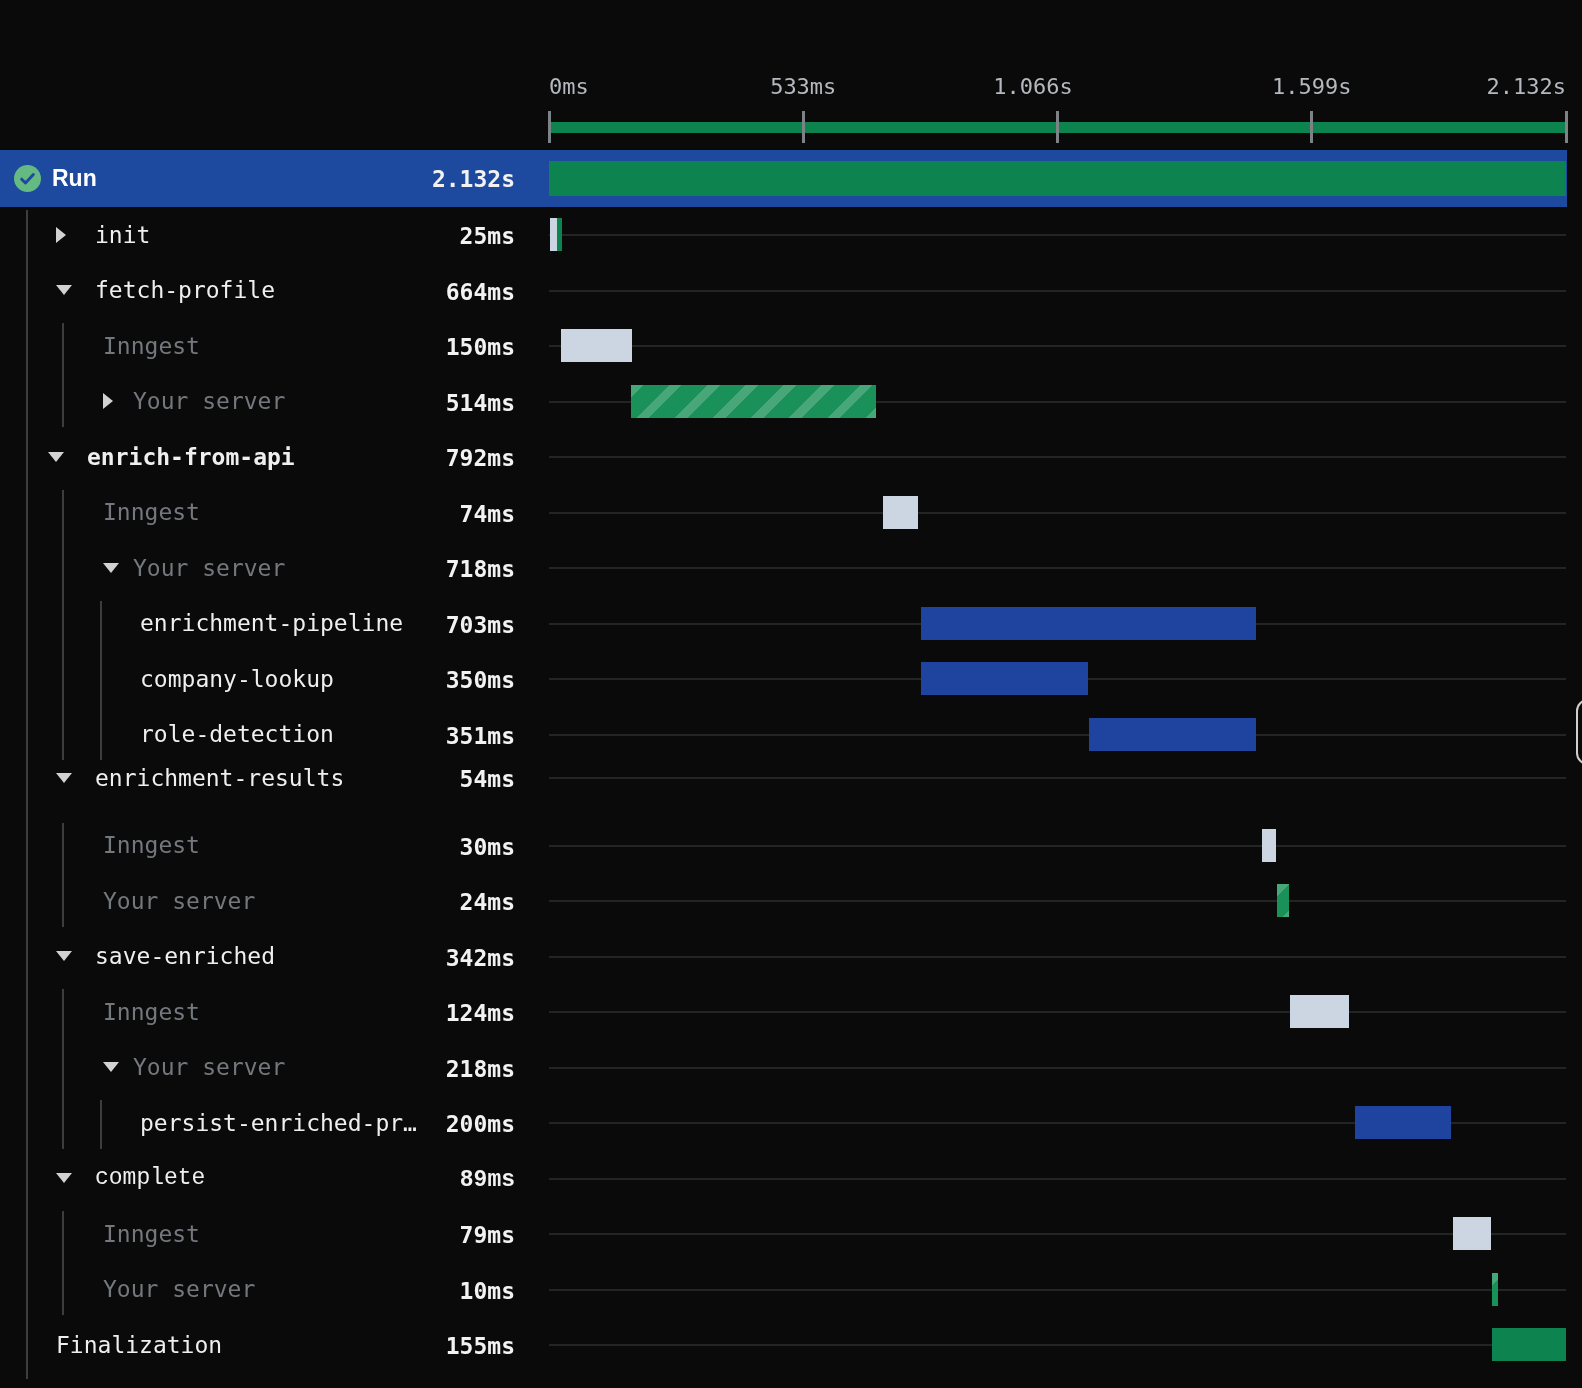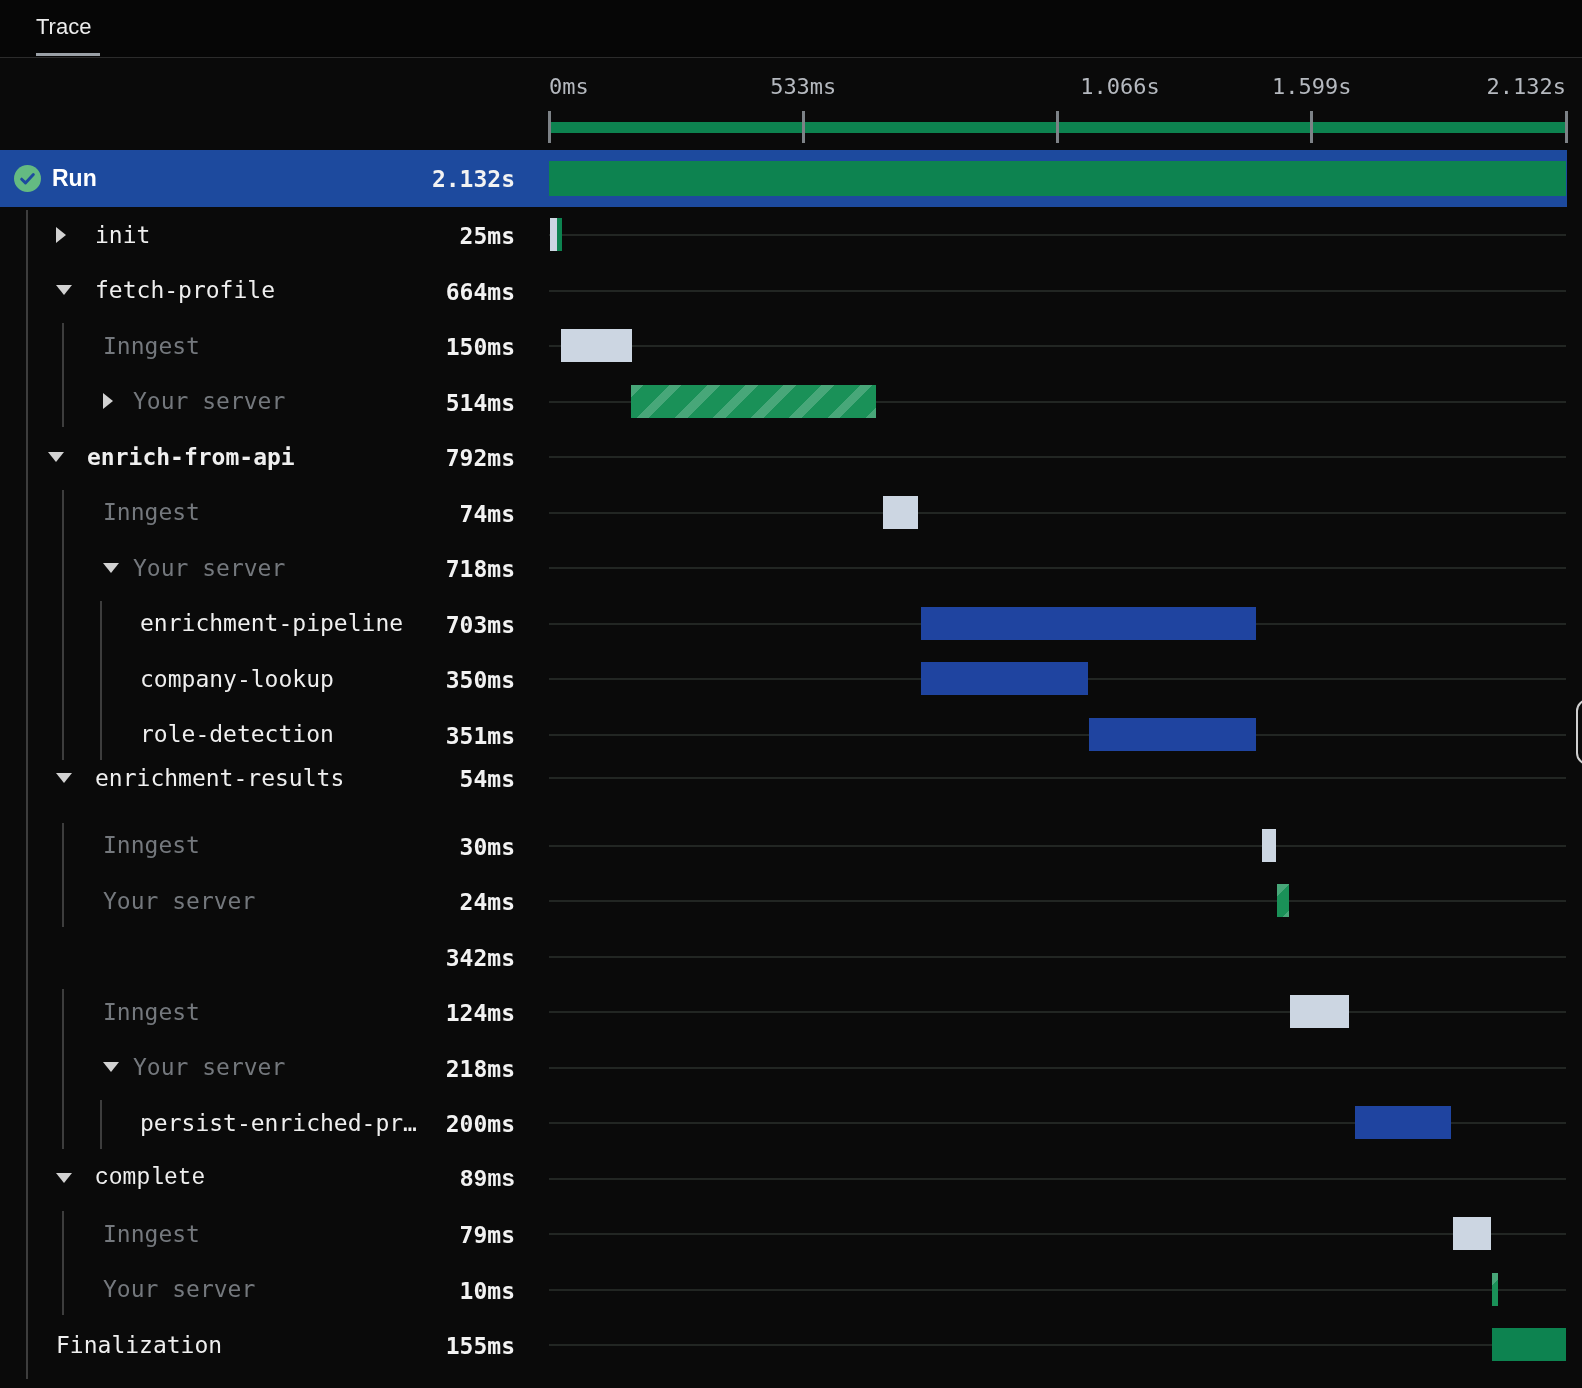--- a/index.html
+++ b/index.html
@@ -51,29 +51,25 @@
 
   
   .scroll-pill{position:absolute;left:1576px;top:699px;width:26px;height:62px;
                border:2px solid #cfcfcf;border-radius:12px;background:#0a0a0a;}
 </style>
 </head>
 <body>
 
 <div class="app">
 
-  <div class="header">
-    <div class="tab">Trace</div>
-    <div class="tab-underline"></div>
-  </div>
 
   <div id="timeline-header">
       <div class="axis-label" style="left: 549px; transform: none;">0ms</div>
       <div class="axis-label" style="left: 803.25px; transform: translateX(-50%);">533ms</div>
-      <div class="axis-label" style="left: 1120px; transform: translateX(-50%);">1.066s</div>
+      <div class="axis-label" style="left: 1033px; transform: translateX(-50%);">1.066s</div>
       <div class="axis-label" style="left: 1311.75px; transform: translateX(-50%);">1.599s</div>
       <div class="axis-label" style="left: 1566px; transform: translateX(-100%);">2.132s</div>
       <div class="mini-strip" style="left: 549px; width: 1017px;"></div>
       <div class="mini-tick" style="left: 547.5px;"></div>
       <div class="mini-tick" style="left: 801.75px;"></div>
       <div class="mini-tick" style="left: 1056px;"></div>
       <div class="mini-tick" style="left: 1310.25px;"></div>
       <div class="mini-tick" style="left: 1564.5px;"></div>
     </div>
 
@@ -206,20 +202,26 @@
         <div class="row-line" style="left: 549px; width: 1017px;"></div>
         <div class="name-wrap" style="left: 103px;">
           <div style="width: 0px;"></div>
           <span class="span-name dim">Your server</span>
         </div>
         <div class="duration">24ms</div>
         <div class="bar server" style="left: 1277.4px; width: 11.4484px;"></div>
       </div>
       <div class="row" style="top: 928.5px;">
         <div class="row-line" style="left: 549px; width: 1017px;"></div>
+        <div class="name-wrap" style="left: 56px;">
+          <div class="arrow-box" style="width: 39px;">
+            <div class="tri tri-down"></div>
+          </div>
+          <span class="span-name">save-enriched</span>
+        </div>
         <div class="duration">342ms</div>
       </div>
       <div class="row" style="top: 984px;">
         <div class="row-line" style="left: 549px; width: 1017px;"></div>
         <div class="name-wrap" style="left: 103px;">
           <div style="width: 0px;"></div>
           <span class="span-name dim">Inngest</span>
         </div>
         <div class="duration">124ms</div>
         <div class="bar queue" style="left: 1289.81px; width: 59.1501px;"></div>

